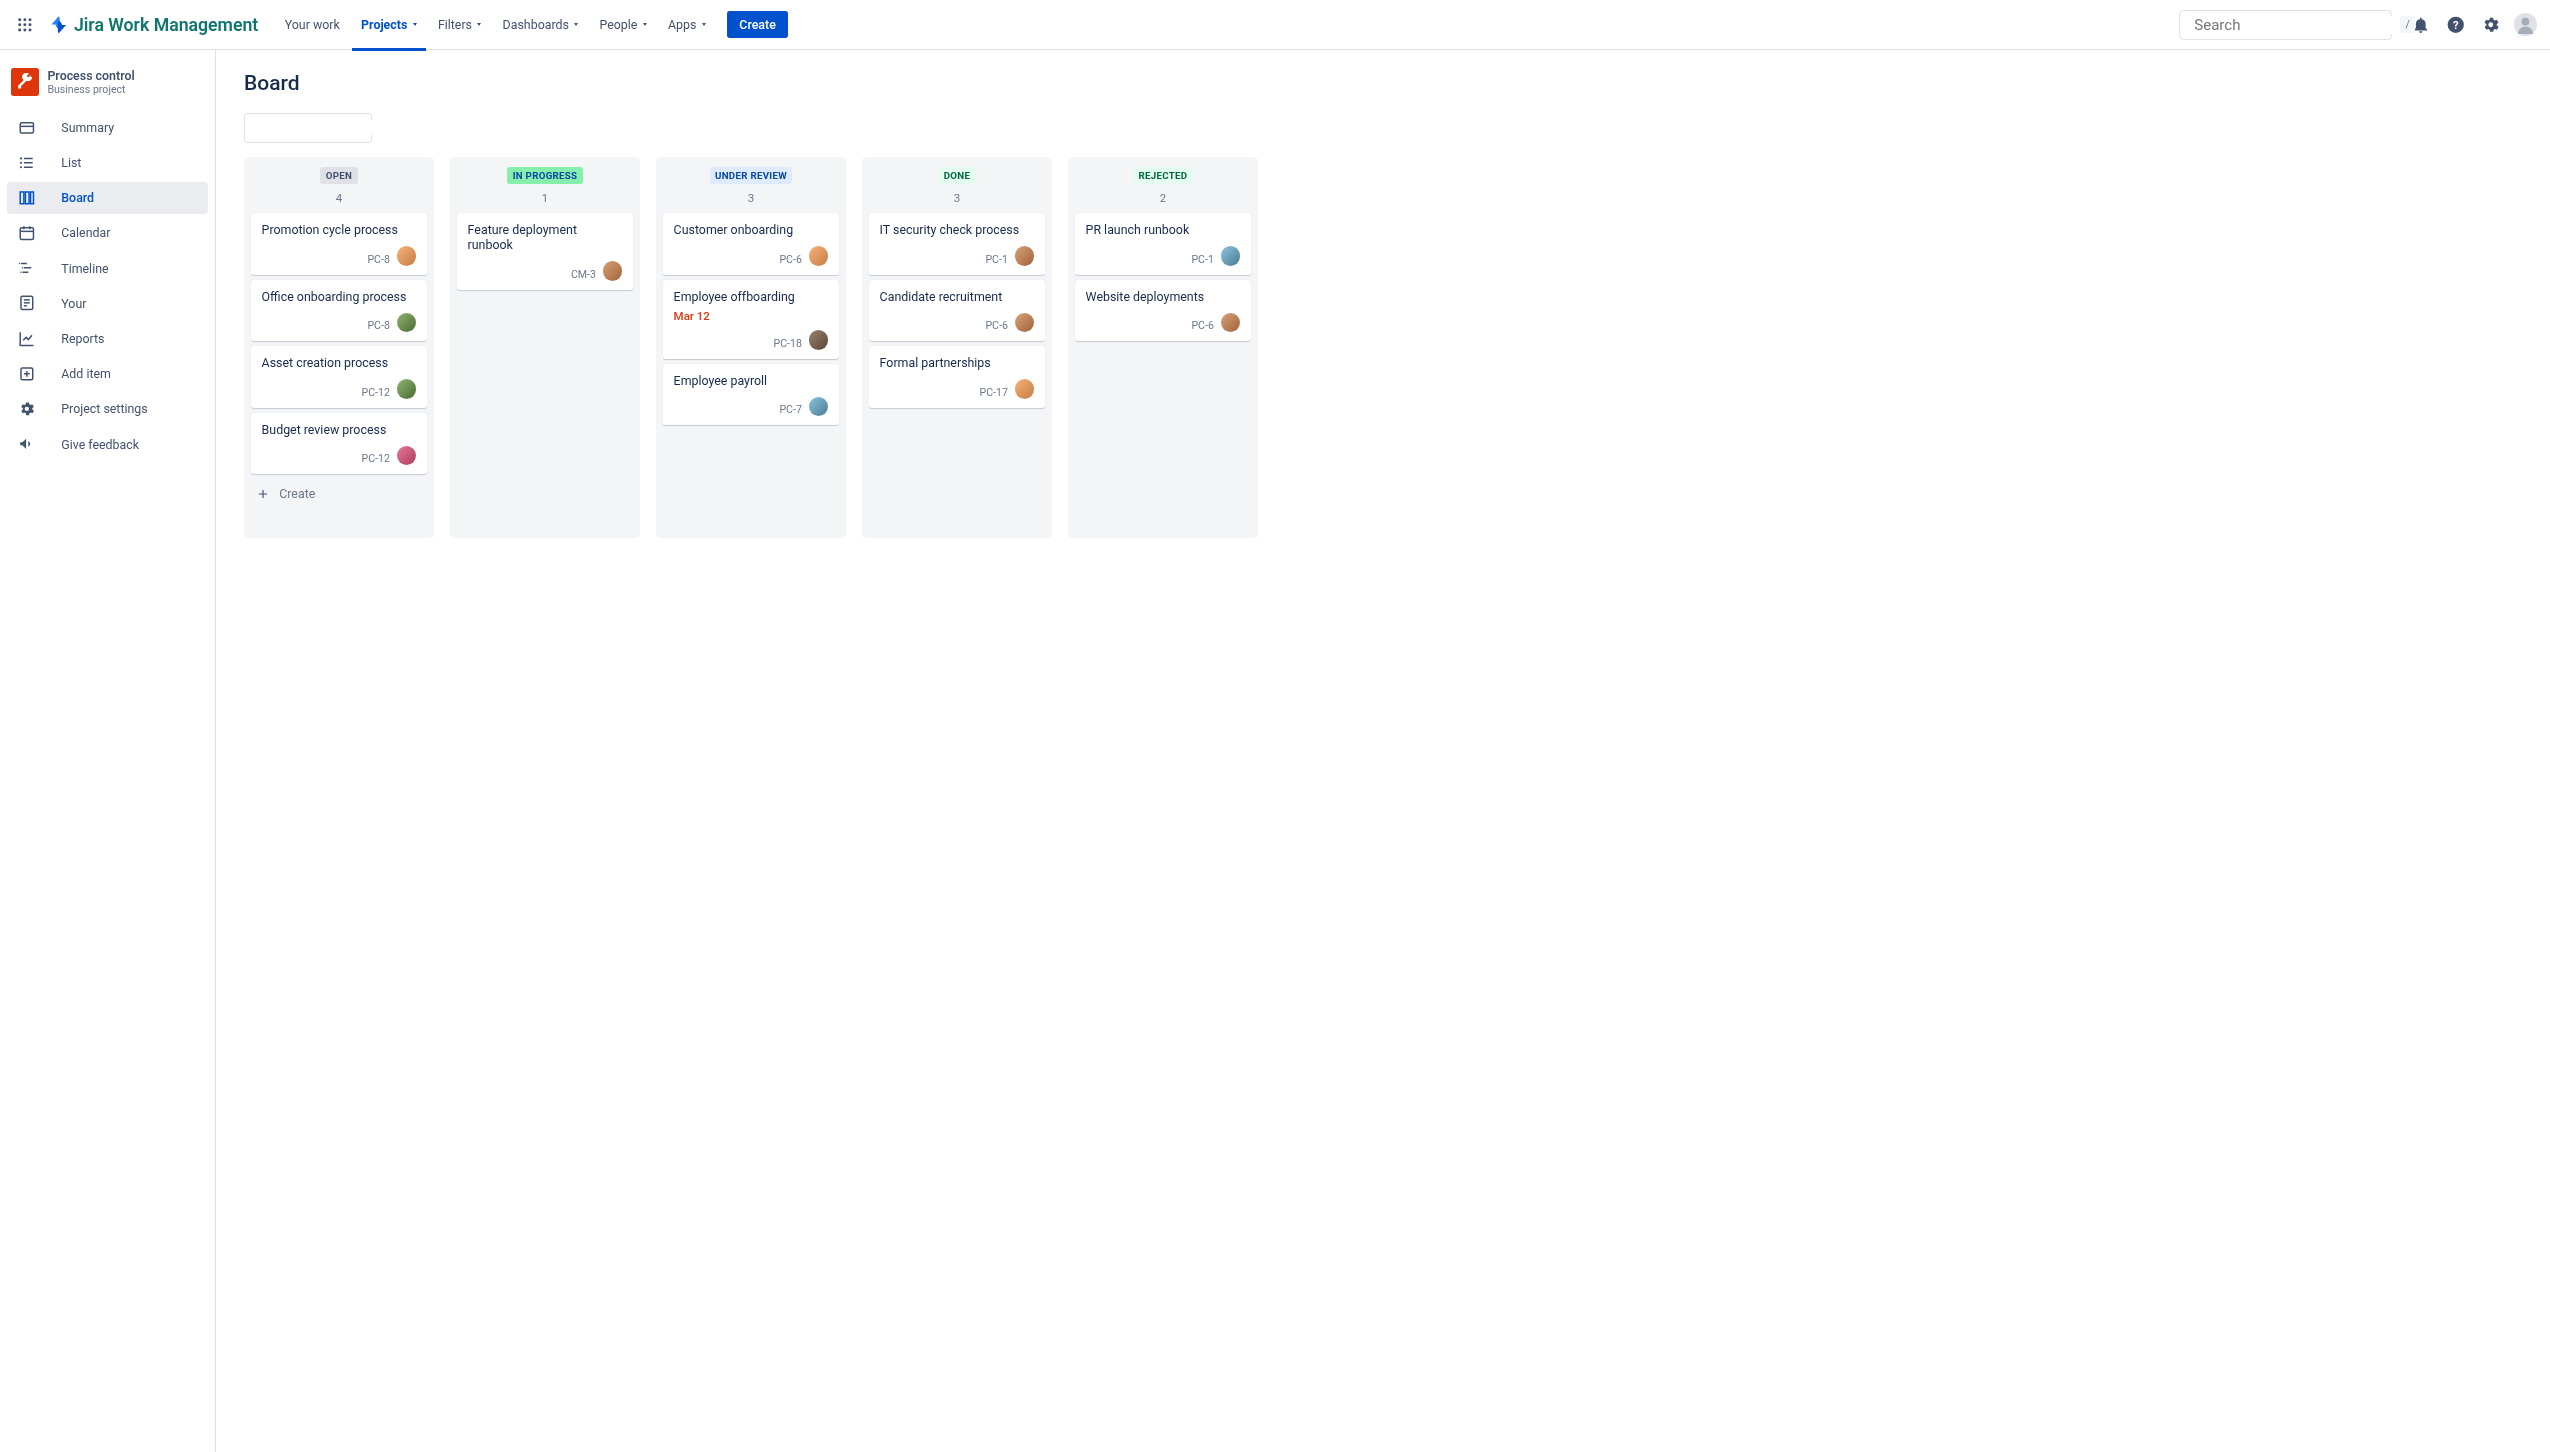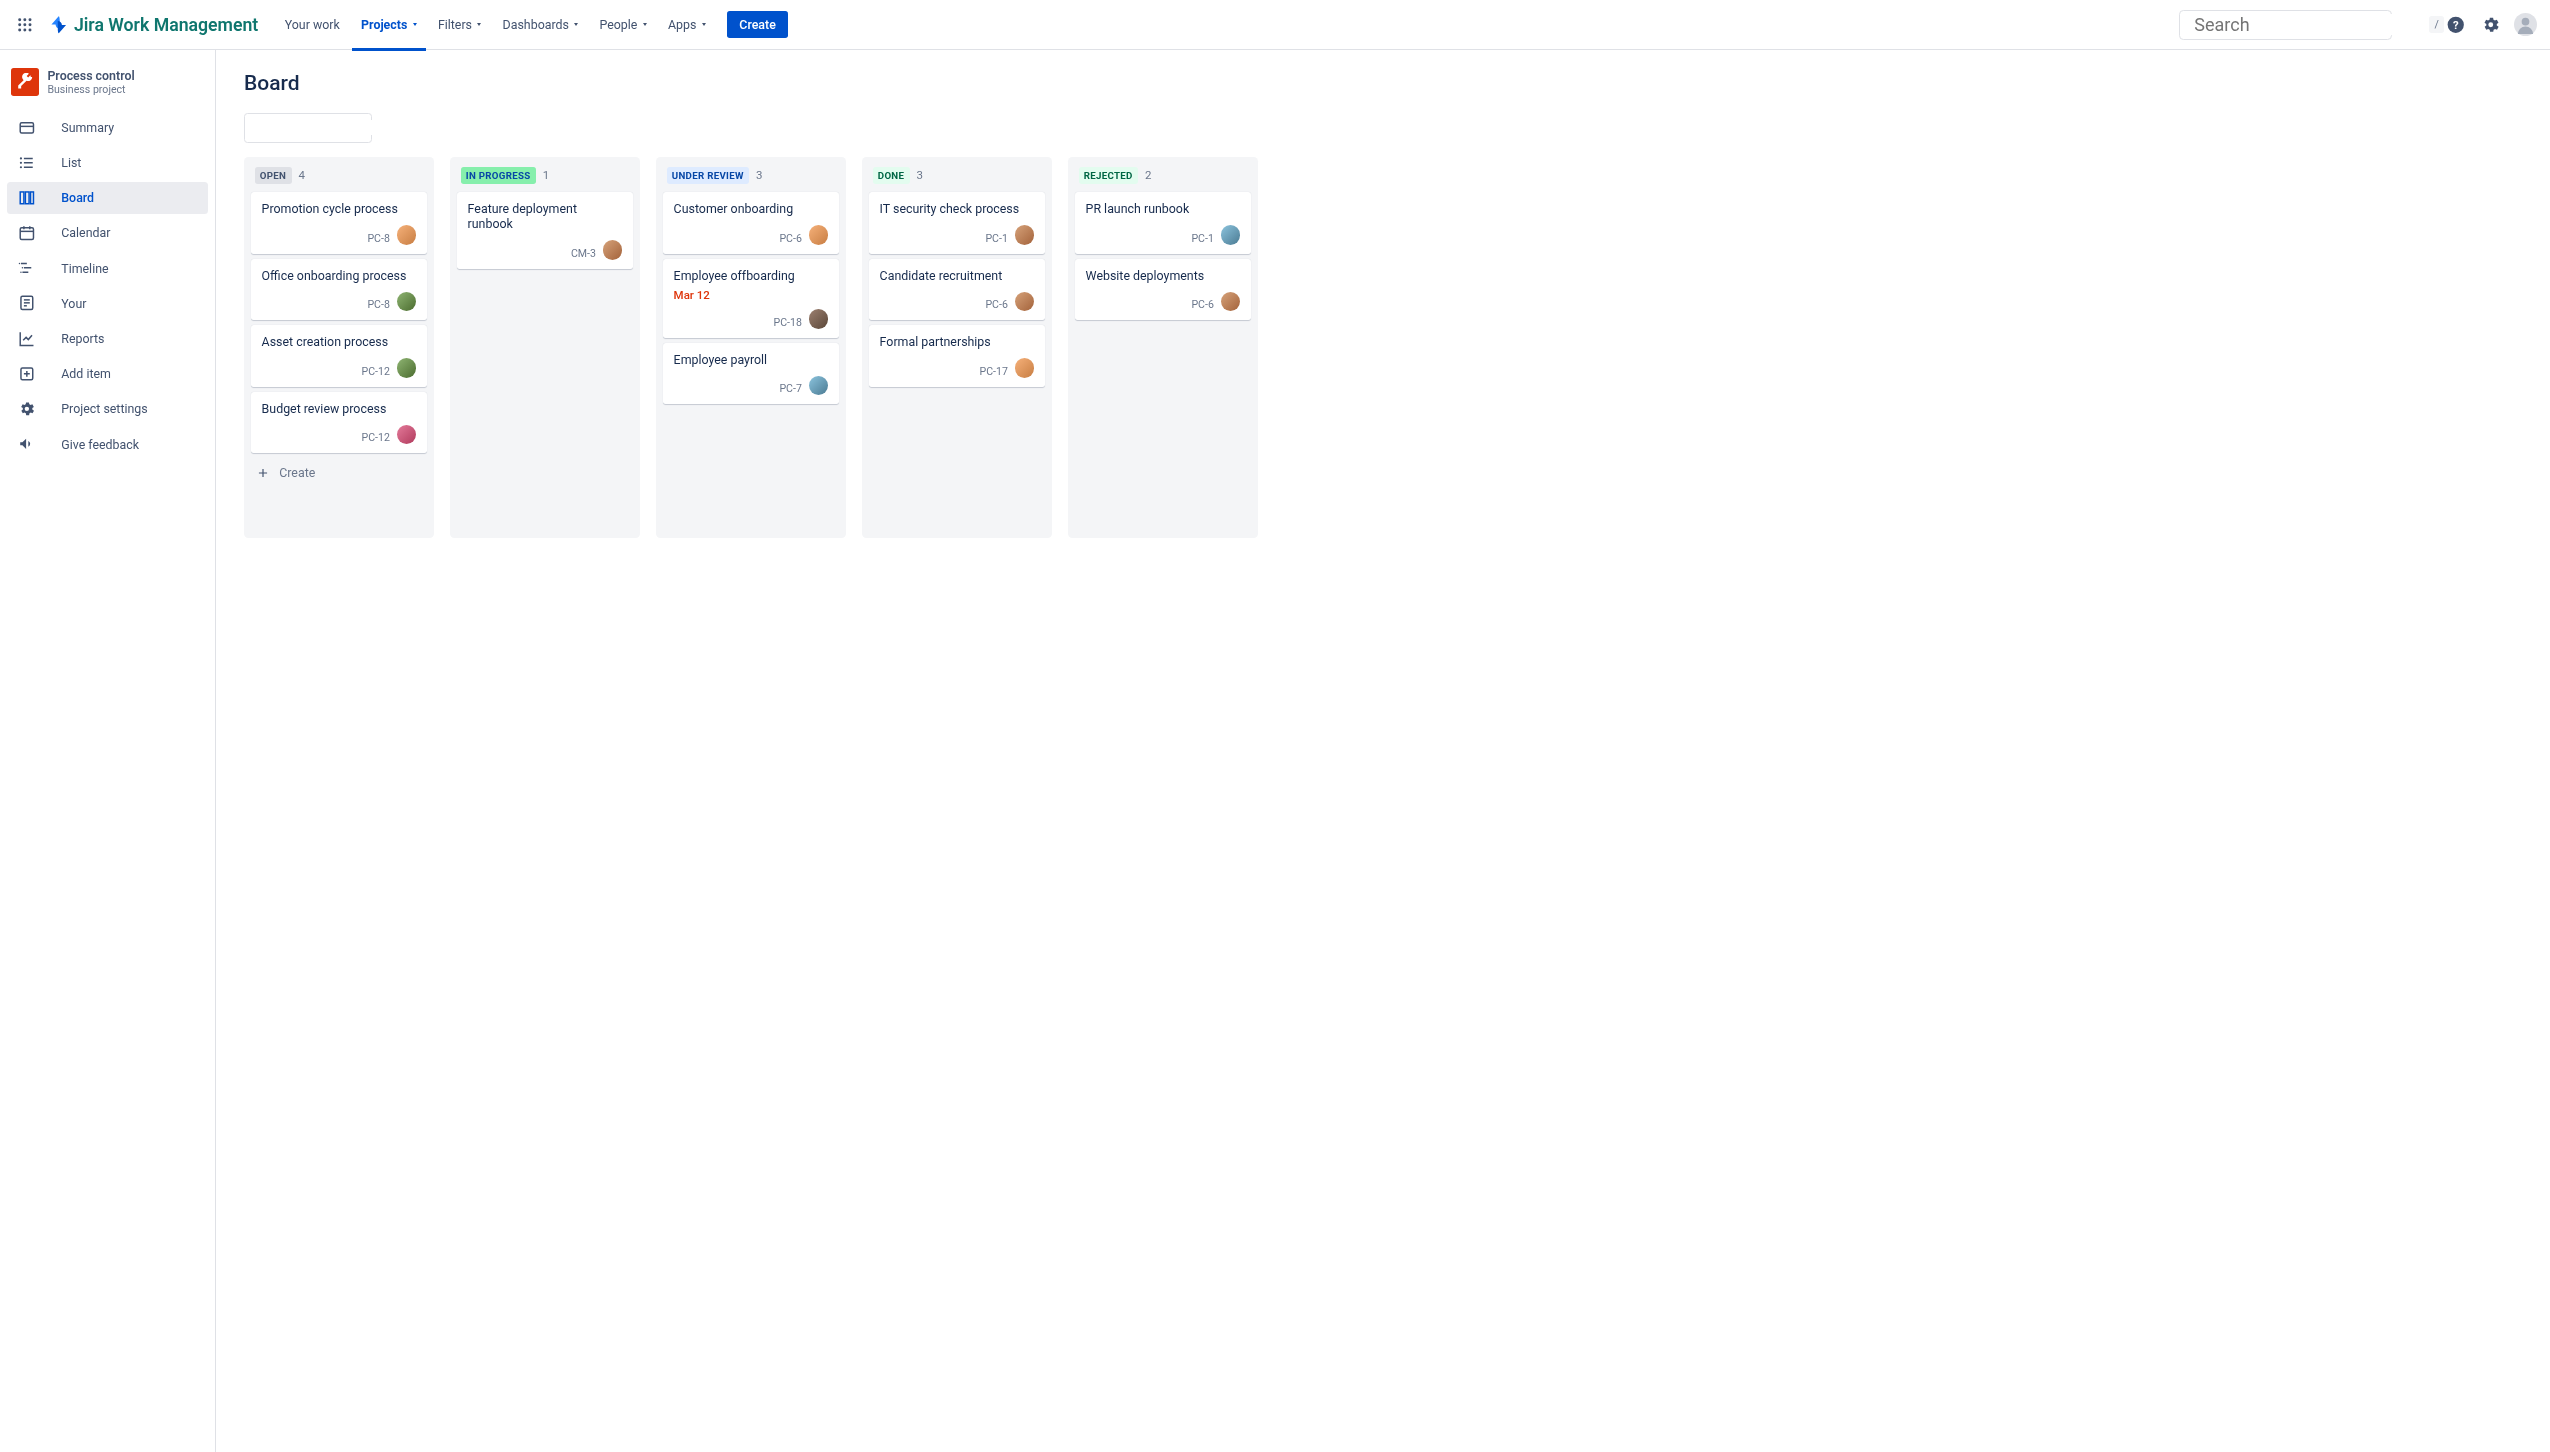--- a/index.html
+++ b/index.html
@@ -11,42 +11,42 @@
 .logo-text { font-weight: 600; font-size: 17.7px; color: #0f766e; }
 .nav-items { display: flex; gap: 3.5px; margin-left: 7px; }
 .nav-item { padding: 5.3px 8.9px; font-size: 12.4px; color: #42526E; border-radius: 2.7px; cursor: pointer; display: flex; align-items: center; gap: 3.5px; position: relative; }
 .nav-item.active { color: #0052CC; font-weight: 700; }
 .nav-item.active::after { content: ""; position: absolute; bottom: -13.3px; left: 0; right: 0; height: 2.7px; background: #0052CC; }
 .chevron { width: 0; height: 0; border-left: 2.7px solid transparent; border-right: 2.7px solid transparent; border-top: 3.5px solid currentColor; margin-left: 1.8px; }
 .create-btn { background: #0052CC; color: #fff; font-weight: 500; font-size: 12.4px; padding: 6.2px 12.4px; border-radius: 2.7px; border: none; cursor: pointer; margin-left: 8.9px; }
 .spacer { flex: 1; }
 .search-box { position: relative; display: flex; align-items: center; border: 1.8px solid #DFE1E6; border-radius: 4.4px; height: 30px; width: 213px; background: #fff; }
 .search-box svg { margin-left: 7px; color: #6B778C; }
-.search-box input { border: none; outline: none; font-size: 18px; padding: 0 7px; flex: 1; color: #6d28d9; }
+.search-box input { border: none; outline: none; font-size: 15px; padding: 0 7px; flex: 1; color: #6d28d9; }
 .search-key { background: #F4F5F7; color: #6B778C; font-size: 10.6px; padding: 1.8px 5.3px; border-radius: 2.7px; margin-right: 5.3px; }
 .top-icons { display: flex; gap: 7px; margin-left: 10.6px; }
 .top-icon { width: 28px; height: 28px; display: flex; align-items: center; justify-content: center; color: #42526E; border-radius: 50%; cursor: pointer; }
 .layout { display: flex; height: calc(100vh - 50px); }
 .sidebar { width: 216px; border-right: 0.9px solid #DFE1E6; padding: 14px 7px; }
 .project-header { display: flex; gap: 8.9px; padding: 3.5px 8.9px 16px 3.5px; }
 .project-icon { width: 28px; height: 28px; background: #DE350B; border-radius: 2.7px; display: flex; align-items: center; justify-content: center; }
 .project-name { font-weight: 600; font-size: 12.4px; color: #42526E; }
 .project-type { font-size: 10.6px; color: #6B778C; }
 .side-item { display: flex; align-items: center; gap: 26px; padding: 7px 10.6px; font-size: 12.4px; color: #42526E; border-radius: 3.5px; cursor: pointer; margin-bottom: 3.5px; }
 .side-item.active { background: #EBECF0; color: #0052CC; font-weight: 500; }
 .side-icon { width: 17.7px; height: 17.7px; display: flex; align-items: center; justify-content: center; color: inherit; }
 .main { flex: 1; padding: 21px 28px; overflow-x: auto; }
 .page-title { font-size: 21px; font-weight: 500; color: #172B4D; margin-bottom: 17.7px; }
 .filter-bar { display: flex; gap: 7px; margin-bottom: 14px; }
 .filter-search { width: 128px; height: 30px; border: 1.8px solid #DFE1E6; border-radius: 3.5px; display: flex; align-items: center; padding: 0 7px; }
 .filter-search svg { color: #6B778C; }
 .filter-search input { border: none; outline: none; flex: 1; margin-left: 5.3px; font-size: 12.4px; }
 .board { display: flex; gap: 16px; }
 .column { background: #F4F5F7; border-radius: 4.4px; width: 190px; padding: 7px; display: flex; flex-direction: column; min-height: 381px; }
-.col-header { display: flex; align-items: center; gap: 7px; padding: 3.5px 3.5px 8.9px 3.5px; }
+.col-header { display: flex; align-items: center; gap: 7px; padding: 3.5px 3.5px 8.9px 3.5px; flex-direction: column; }
 .col-title { font-size: 9.7px; font-weight: 700; letter-spacing: 0.3px; padding: 2.7px 5.3px; border-radius: 2.7px; }
 .col-count { font-size: 11.5px; color: #6B778C; }
 .card { background: #fff; border-radius: 2.7px; box-shadow: 0 0.9px 0.9px rgba(9,30,66,0.2); padding: 8.9px 10.6px; margin-bottom: 5.3px; cursor: pointer; }
 .card-title { font-size: 12.4px; color: #172B4D; margin-bottom: 8.9px; }
 .card-date { font-size: 11.5px; color: #DE350B; font-weight: 500; margin-top: -3.5px; margin-bottom: 7px; }
 .card-footer { display: flex; justify-content: flex-end; align-items: flex-end; gap: 7px; }
 .card-key { font-size: 10.6px; color: #6B778C; }
 .avatar { width: 19.5px; height: 19.5px; border-radius: 50%; display: inline-block; }
 .create-card { display: flex; align-items: center; gap: 8.9px; padding: 7px 5.3px; color: #6B778C; font-size: 12.4px; cursor: pointer; border-radius: 2.7px; }
 .plus-icon { width: 14px; height: 14px; display: flex; align-items: center; justify-content: center; }

